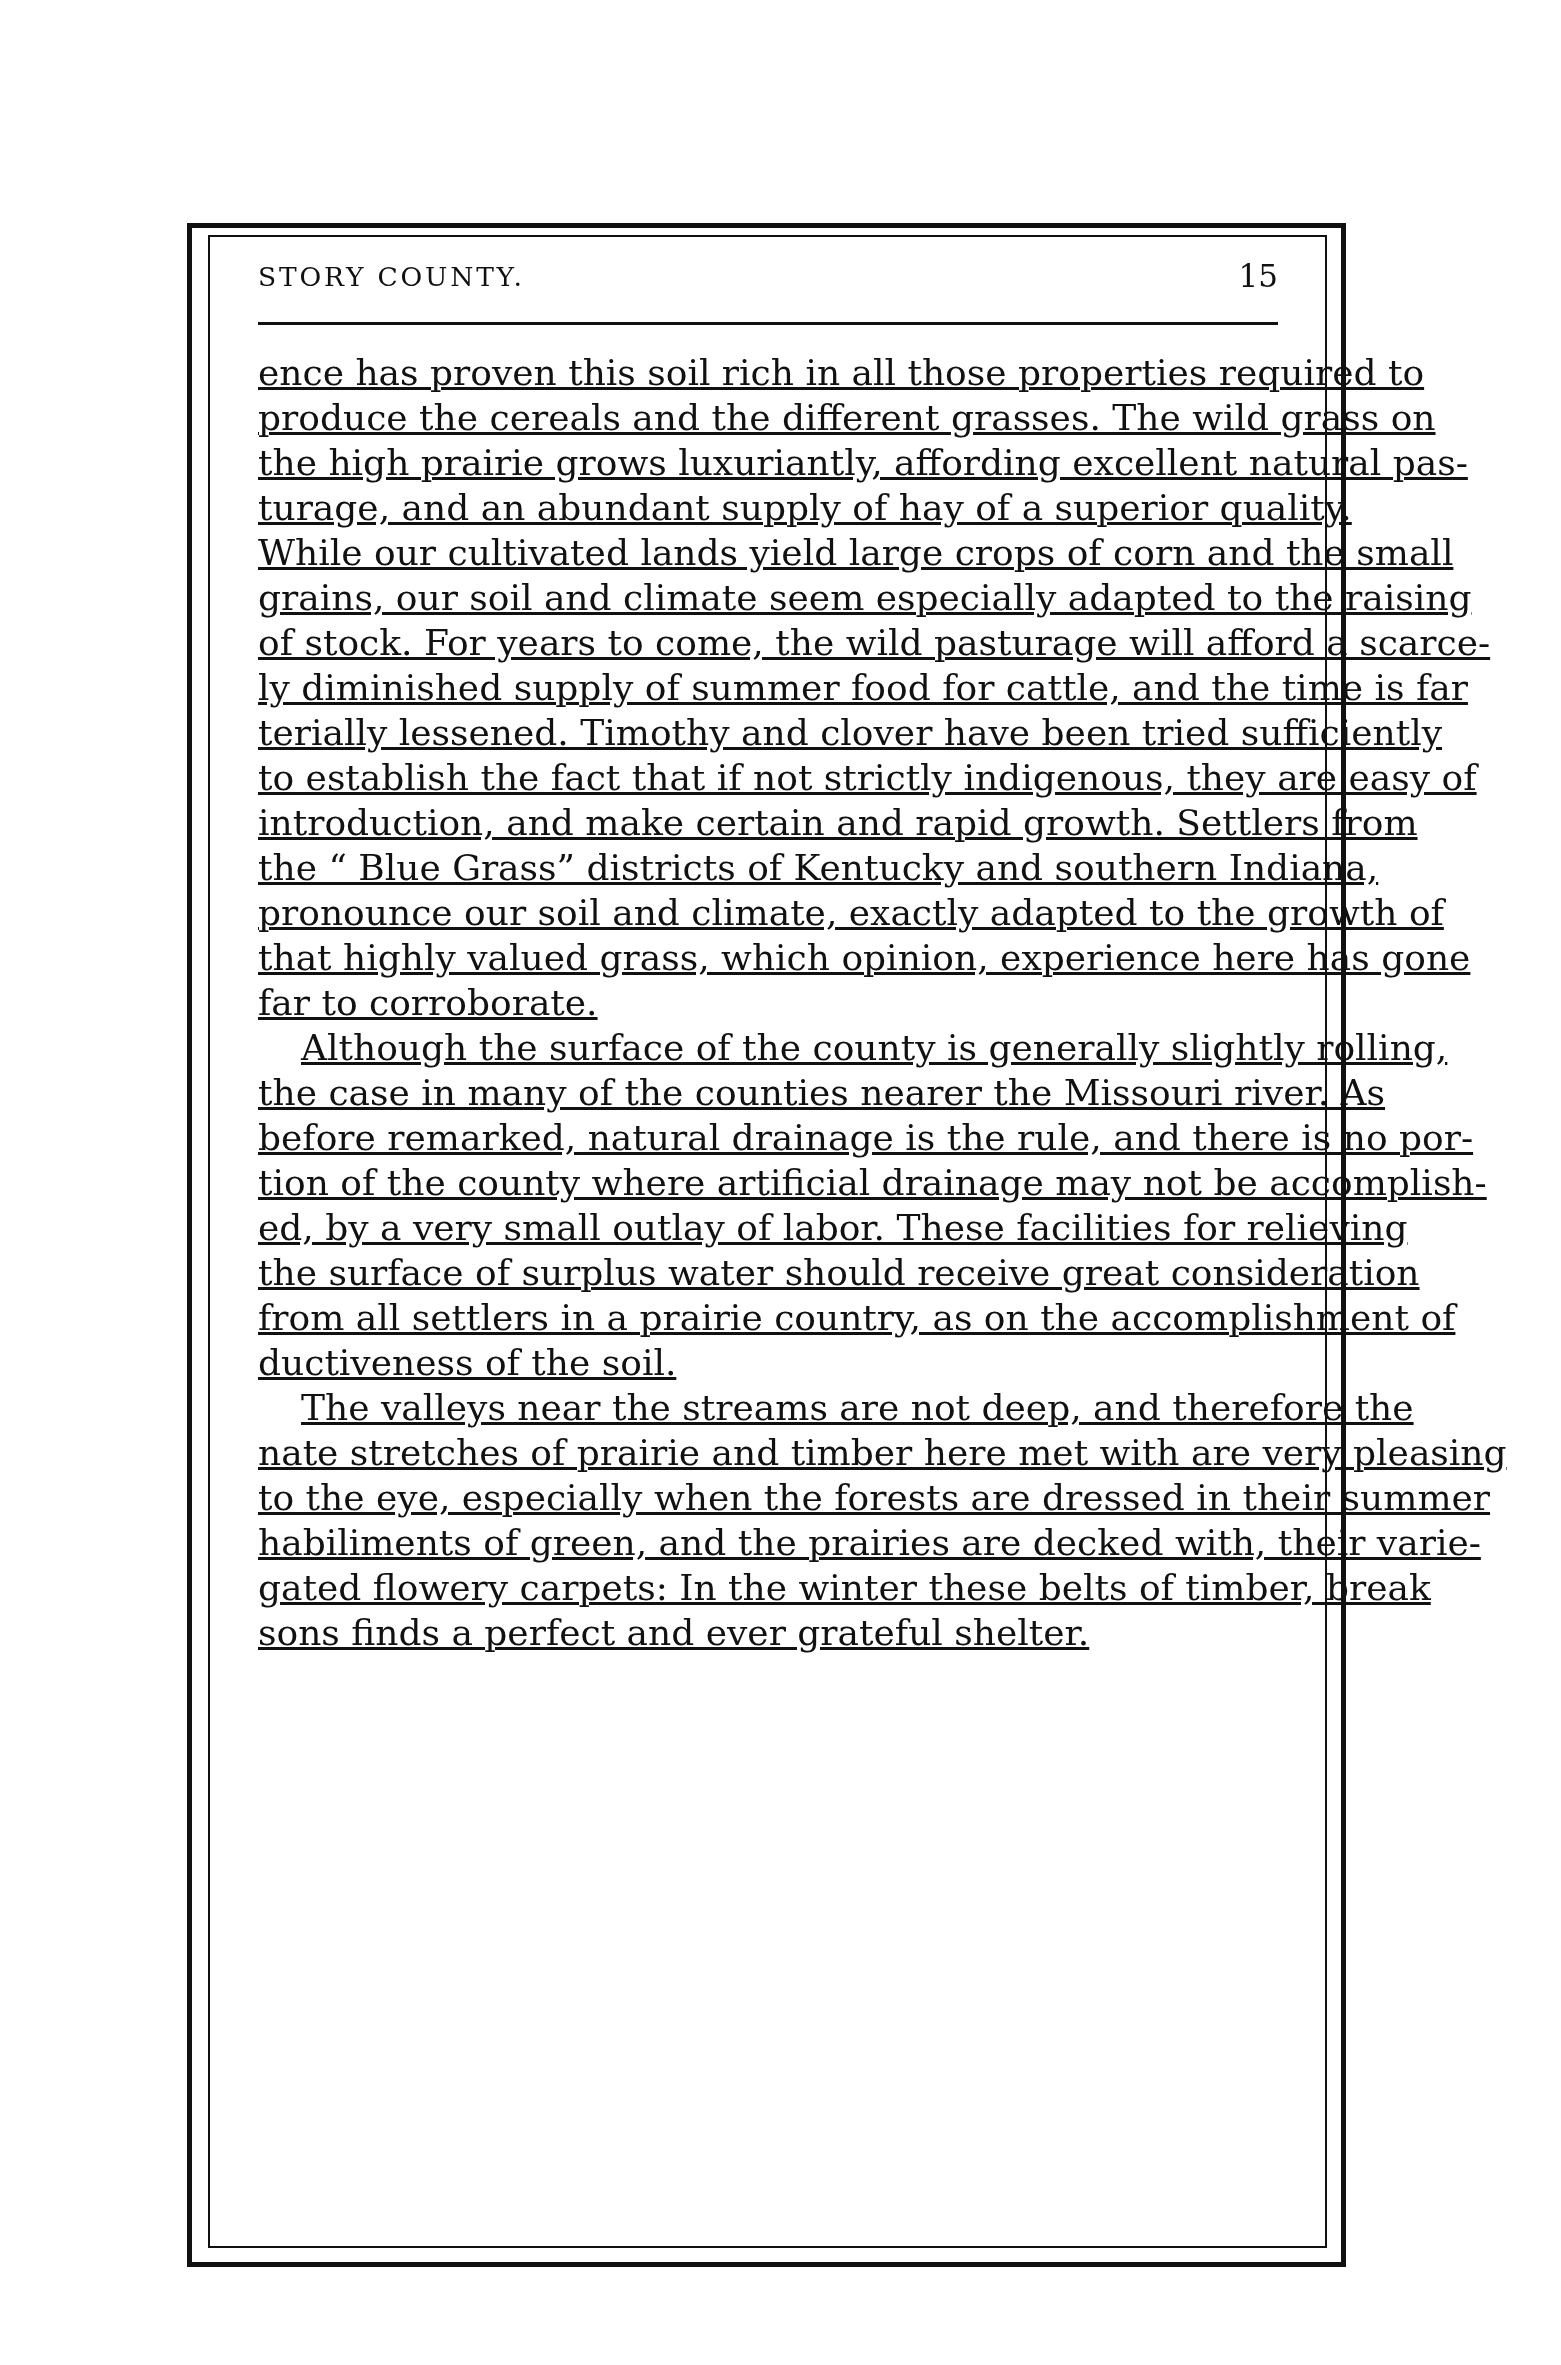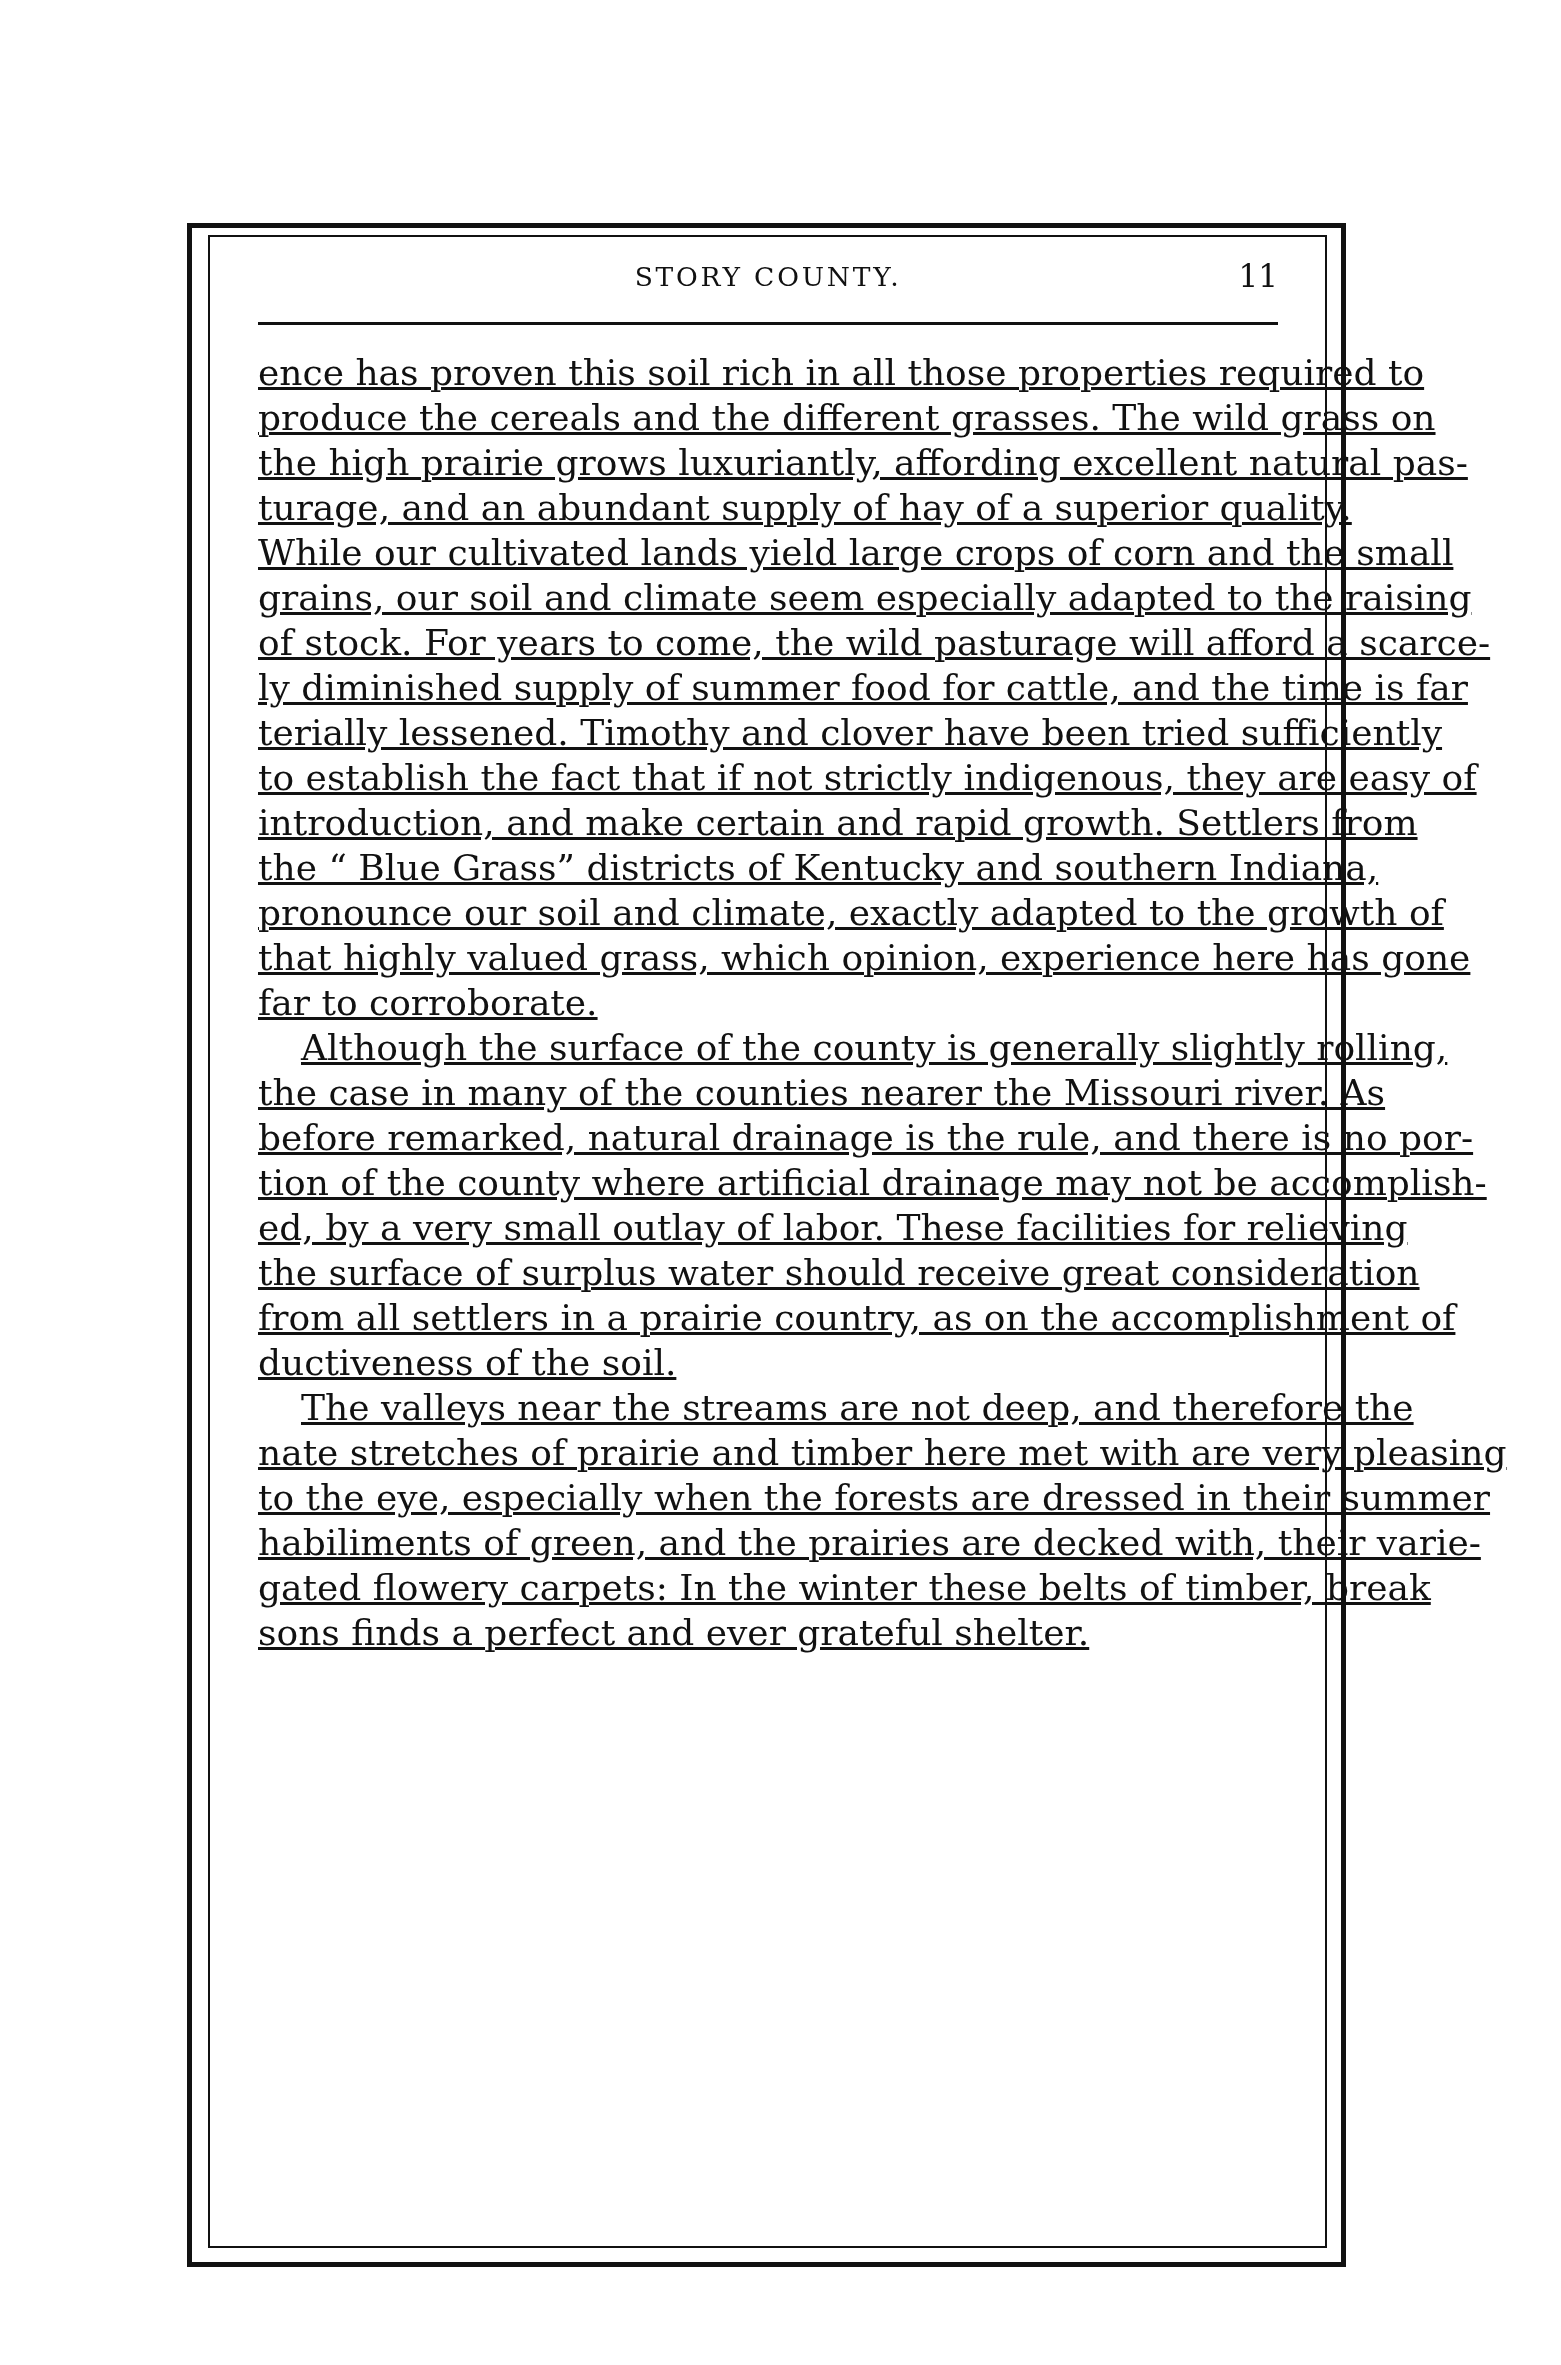--- a/index.html
+++ b/index.html
@@ -3,40 +3,40 @@
 <meta charset="utf-8">
 <style>
   html, body { margin:0; padding:0; background:#ffffff; }
   body { width:1561px; height:2484px; position:relative; overflow:hidden;
          font-family:"DejaVu Serif", "Liberation Serif", serif; color:#111; }
   .frame-outer { position:absolute; left:187px; top:223px; width:1159px; height:2044px;
                  border:5.7px solid #111; box-sizing:border-box; }
   .frame-inner { position:absolute; left:208px; top:235px; width:1119px; height:2013px;
                  border:2.4px solid #111; box-sizing:border-box; }
   .running-head { position:absolute; left:258px; top:255px; width:1020px; height:43px; }
-  .running-title { position:absolute; left:0; right:0; top:0; text-align:center;
+  .running-title { position:absolute; left:0; right:0; top:0; 
                    font-size:26.5px; letter-spacing:2.8px; line-height:43px; }
   .page-number { position:absolute; right:0; top:0; font-size:31px; line-height:43px; }
   .head-rule { position:absolute; left:258px; top:322px; width:1020px; height:3.3px; background:#111; }
   .body-text { position:absolute; left:258px; top:350px; width:1020px; }
   .para { margin:0; font-size:36px; line-height:45px; text-align:justify;
           text-align-last:justify;text-decoration:underline; }
   .para .line { display:block; text-align:justify; text-align-last:justify; white-space:nowrap; }
   .para .line.last { text-align-last:left; }
   .para .line.indent { padding-left:43px; }
 </style>
 </head>
 <body>
 
 <div class="frame-outer"></div>
 <div class="frame-inner"></div>
 
 <div class="running-head">
   <div class="running-title">STORY COUNTY.</div>
-  <div class="page-number">11</div>
+  <div class="page-number">15</div>
 </div>
 <div class="head-rule"></div>
 
 <div class="body-text">
   <p class="para">
     <span class="line">ence has proven this soil rich  in all those  properties required to</span>
     <span class="line">produce the cereals and the different grasses.  The wild grass on</span>
     <span class="line">the high prairie grows luxuriantly, affording excellent natural pas-</span>
     <span class="line">turage, and an abundant supply of hay of a superior  quality.</span>
     <span class="line">While our cultivated lands yield large crops of corn and the small</span>

